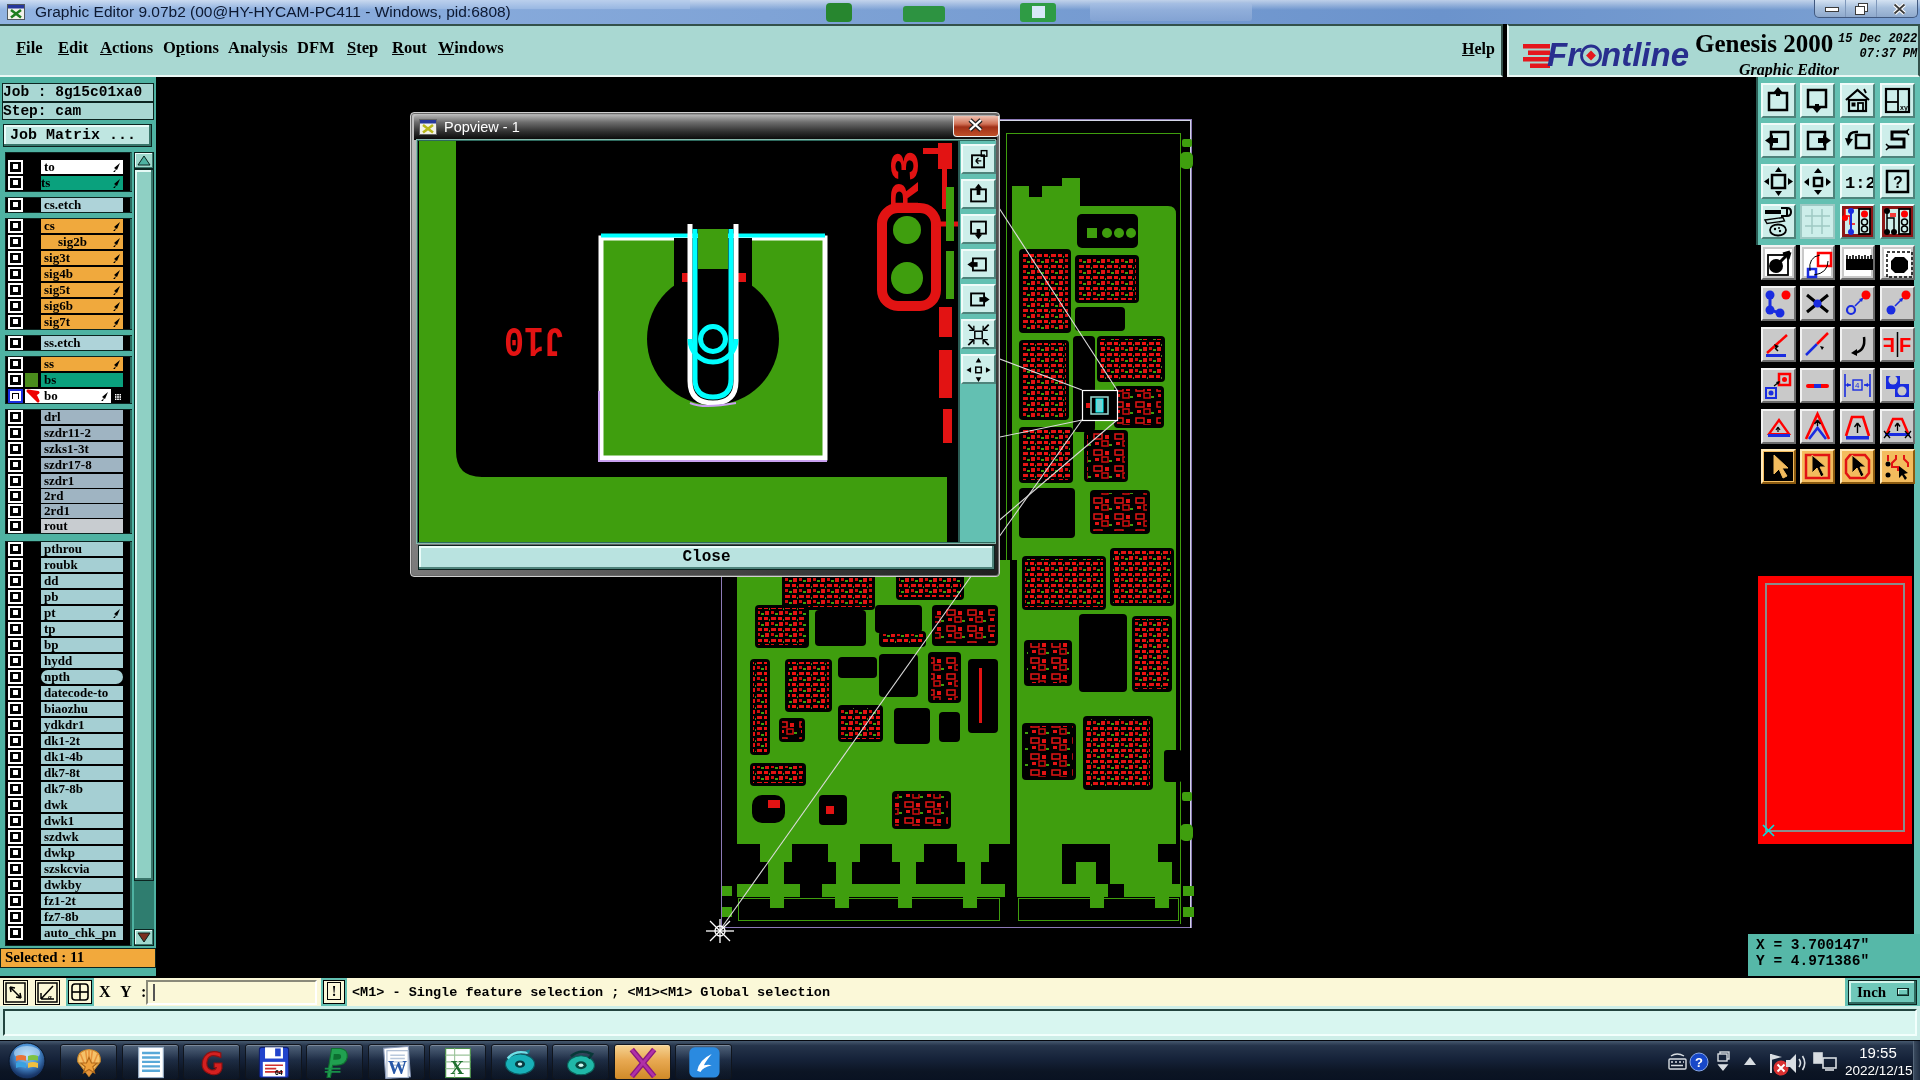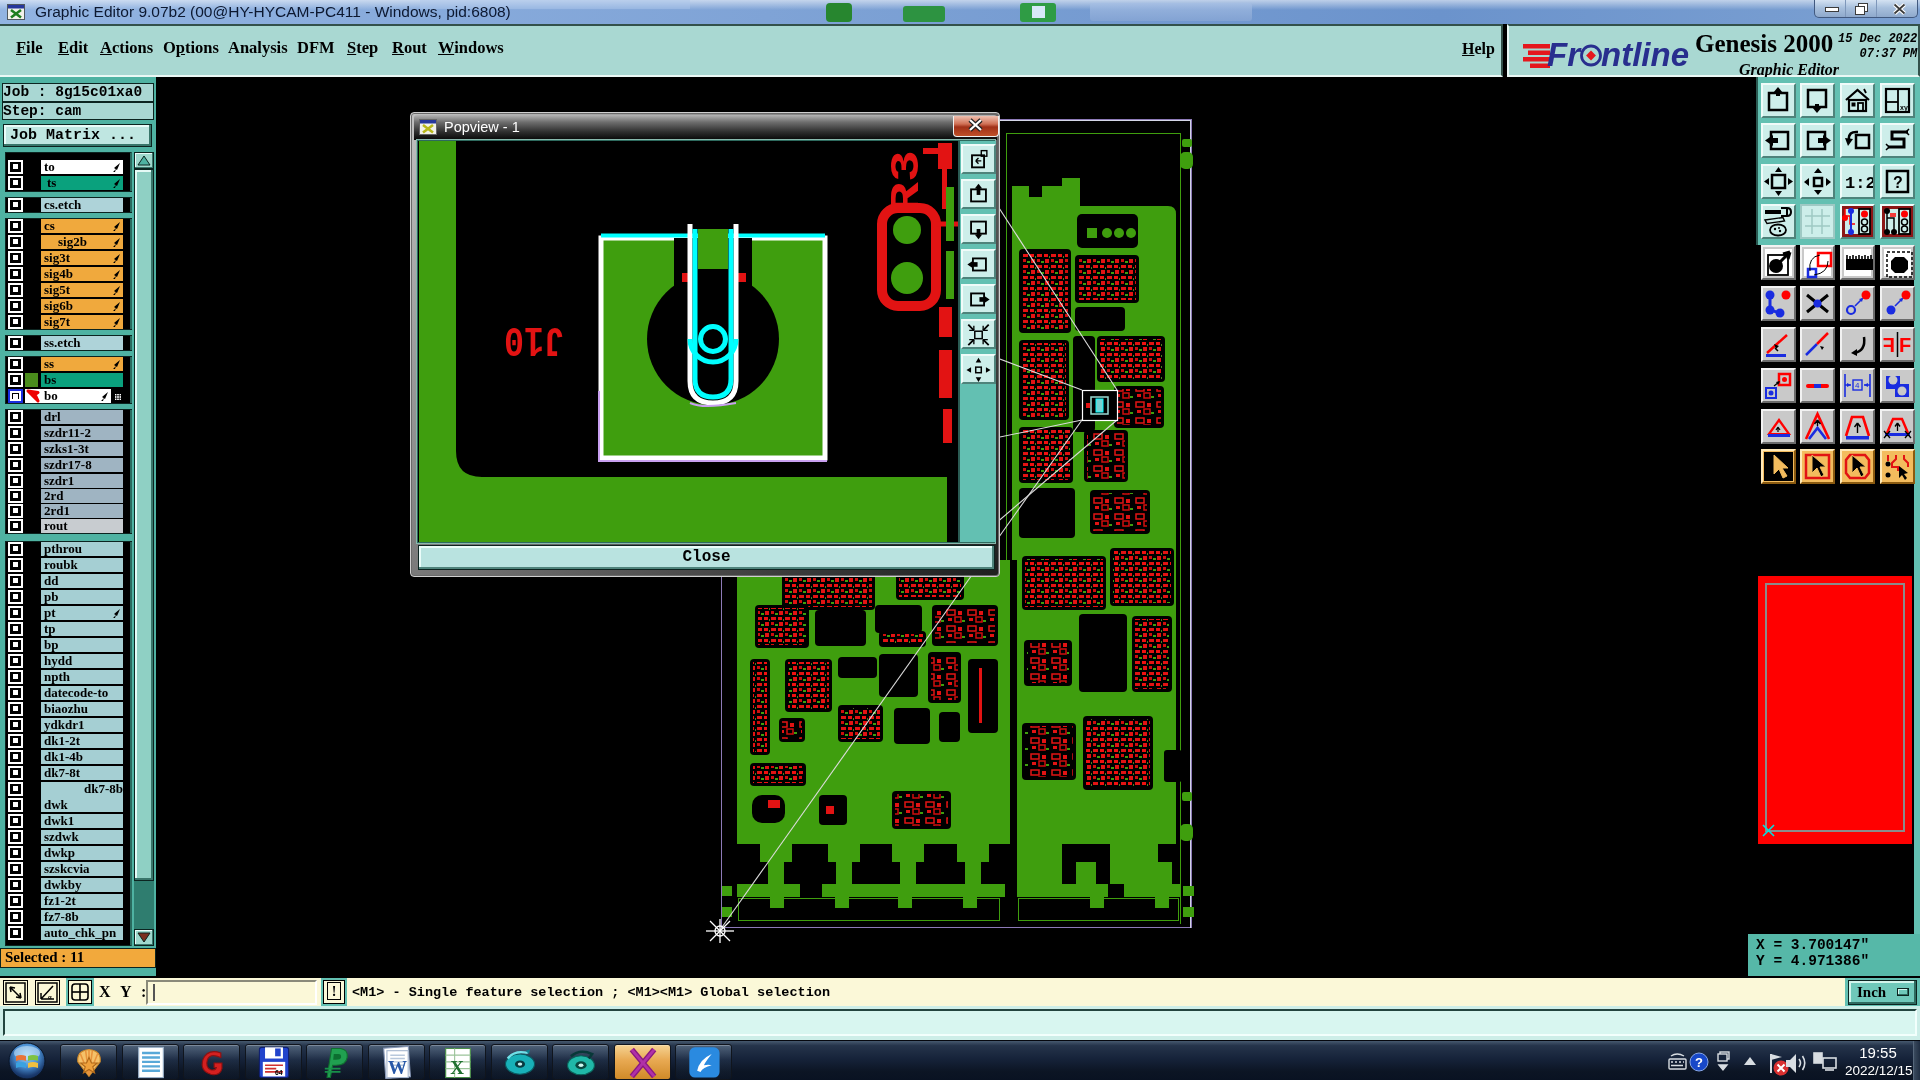--- a/index.html
+++ b/index.html
@@ -100,21 +100,21 @@
 <div class="abs" style="left:8px;top:83px;width:15px;height:14px;background:#000;border:2px solid #fff;">
       <div style="width:5px;height:5px;background:#fff;margin:2px auto;"></div>
     </div>
 <div class="abs serifb" style="left:41px;top:83px;width:82px;height:14px;background:#ffffff;font-size:13px;line-height:13px;color:#000;padding-left:3px;">to<svg class="abs" style="right:2px;top:3px;" width="9" height="9">
         <path d="M8 0 L5 7 L2 5 Z M4 6 L1 9 L3 9 Z" fill="#000"></path>
       </svg></div>
 
 <div class="abs" style="left:8px;top:99px;width:15px;height:14px;background:#000;border:2px solid #fff;">
       <div style="width:5px;height:5px;background:#fff;margin:2px auto;"></div>
     </div>
-<div class="abs serifb" style="left:41px;top:99px;width:82px;height:14px;background:#0aa17d;font-size:13px;line-height:13px;color:#000;padding-left:6px;">ts<svg class="abs" style="right:2px;top:3px;" width="9" height="9">
+<div class="abs serifb" style="left:41px;top:99px;width:82px;height:14px;background:#0aa17d;font-size:13px;line-height:13px;color:#000;padding-left:0;">ts<svg class="abs" style="right:2px;top:3px;" width="9" height="9">
         <path d="M8 0 L5 7 L2 5 Z M4 6 L1 9 L3 9 Z" fill="#000"></path>
       </svg></div>
 
 <div class="abs" style="left:8px;top:121px;width:15px;height:14px;background:#000;border:2px solid #fff;">
       <div style="width:5px;height:5px;background:#fff;margin:2px auto;"></div>
     </div>
 <div class="abs serifb" style="left:41px;top:121px;width:82px;height:14px;background:#aed3d9;font-size:13px;line-height:13px;color:#000;padding-left:3px;">cs.etch</div>
 
 <div class="abs" style="left:8px;top:142px;width:15px;height:14px;background:#000;border:2px solid #fff;">
       <div style="width:5px;height:5px;background:#fff;margin:2px auto;"></div>
@@ -276,21 +276,21 @@
 <div class="abs serifb" style="left:41px;top:561px;width:82px;height:14px;background:#a5cfd3;font-size:13px;line-height:13px;color:#000;padding-left:3px;">bp</div>
 
 <div class="abs" style="left:8px;top:577px;width:15px;height:14px;background:#000;border:2px solid #fff;">
       <div style="width:5px;height:5px;background:#fff;margin:2px auto;"></div>
     </div>
 <div class="abs serifb" style="left:41px;top:577px;width:82px;height:14px;background:#a5cfd3;font-size:13px;line-height:13px;color:#000;padding-left:3px;">hydd</div>
 
 <div class="abs" style="left:8px;top:593px;width:15px;height:14px;background:#000;border:2px solid #fff;">
       <div style="width:5px;height:5px;background:#fff;margin:2px auto;"></div>
     </div>
-<div class="abs serifb" style="left:41px;top:593px;width:82px;height:14px;background:#a5cfd3;font-size:13px;line-height:13px;color:#000;padding-left:3px;">npth</div>
+<div class="abs serifb" style="left:41px;top:593px;width:82px;height:14px;background:#a5cfd3;font-size:13px;line-height:13px;color:#000;padding-left:3px;border-radius:7px;">npth</div>
 
 <div class="abs" style="left:8px;top:609px;width:15px;height:14px;background:#000;border:2px solid #fff;">
       <div style="width:5px;height:5px;background:#fff;margin:2px auto;"></div>
     </div>
 <div class="abs serifb" style="left:41px;top:609px;width:82px;height:14px;background:#a5cfd3;font-size:13px;line-height:13px;color:#000;padding-left:3px;">datecode-to</div>
 
 <div class="abs" style="left:8px;top:625px;width:15px;height:14px;background:#000;border:2px solid #fff;">
       <div style="width:5px;height:5px;background:#fff;margin:2px auto;"></div>
     </div>
 <div class="abs serifb" style="left:41px;top:625px;width:82px;height:14px;background:#a5cfd3;font-size:13px;line-height:13px;color:#000;padding-left:3px;">biaozhu</div>
@@ -311,21 +311,21 @@
 <div class="abs serifb" style="left:41px;top:673px;width:82px;height:14px;background:#a5cfd3;font-size:13px;line-height:13px;color:#000;padding-left:3px;">dk1-4b</div>
 
 <div class="abs" style="left:8px;top:689px;width:15px;height:14px;background:#000;border:2px solid #fff;">
       <div style="width:5px;height:5px;background:#fff;margin:2px auto;"></div>
     </div>
 <div class="abs serifb" style="left:41px;top:689px;width:82px;height:14px;background:#a5cfd3;font-size:13px;line-height:13px;color:#000;padding-left:3px;">dk7-8t</div>
 
 <div class="abs" style="left:8px;top:705px;width:15px;height:14px;background:#000;border:2px solid #fff;">
       <div style="width:5px;height:5px;background:#fff;margin:2px auto;"></div>
     </div>
-<div class="abs serifb" style="left:41px;top:705px;width:82px;height:20px;background:#a5cfd3;font-size:13px;line-height:13px;color:#000;padding-left:3px;text-align:right;">dk7-8b</div>
+<div class="abs serifb" style="left:41px;top:705px;width:82px;height:20px;background:#a5cfd3;font-size:13px;line-height:13px;color:#000;padding-left:3px;">dk7-8b</div>
 
 <div class="abs" style="left:8px;top:721px;width:15px;height:14px;background:#000;border:2px solid #fff;">
       <div style="width:5px;height:5px;background:#fff;margin:2px auto;"></div>
     </div>
 <div class="abs serifb" style="left:41px;top:721px;width:82px;height:14px;background:#a5cfd3;font-size:13px;line-height:13px;color:#000;padding-left:3px;">dwk</div>
 
 <div class="abs" style="left:8px;top:737px;width:15px;height:14px;background:#000;border:2px solid #fff;">
       <div style="width:5px;height:5px;background:#fff;margin:2px auto;"></div>
     </div>
 <div class="abs serifb" style="left:41px;top:737px;width:82px;height:14px;background:#a5cfd3;font-size:13px;line-height:13px;color:#000;padding-left:3px;">dwk1</div>

